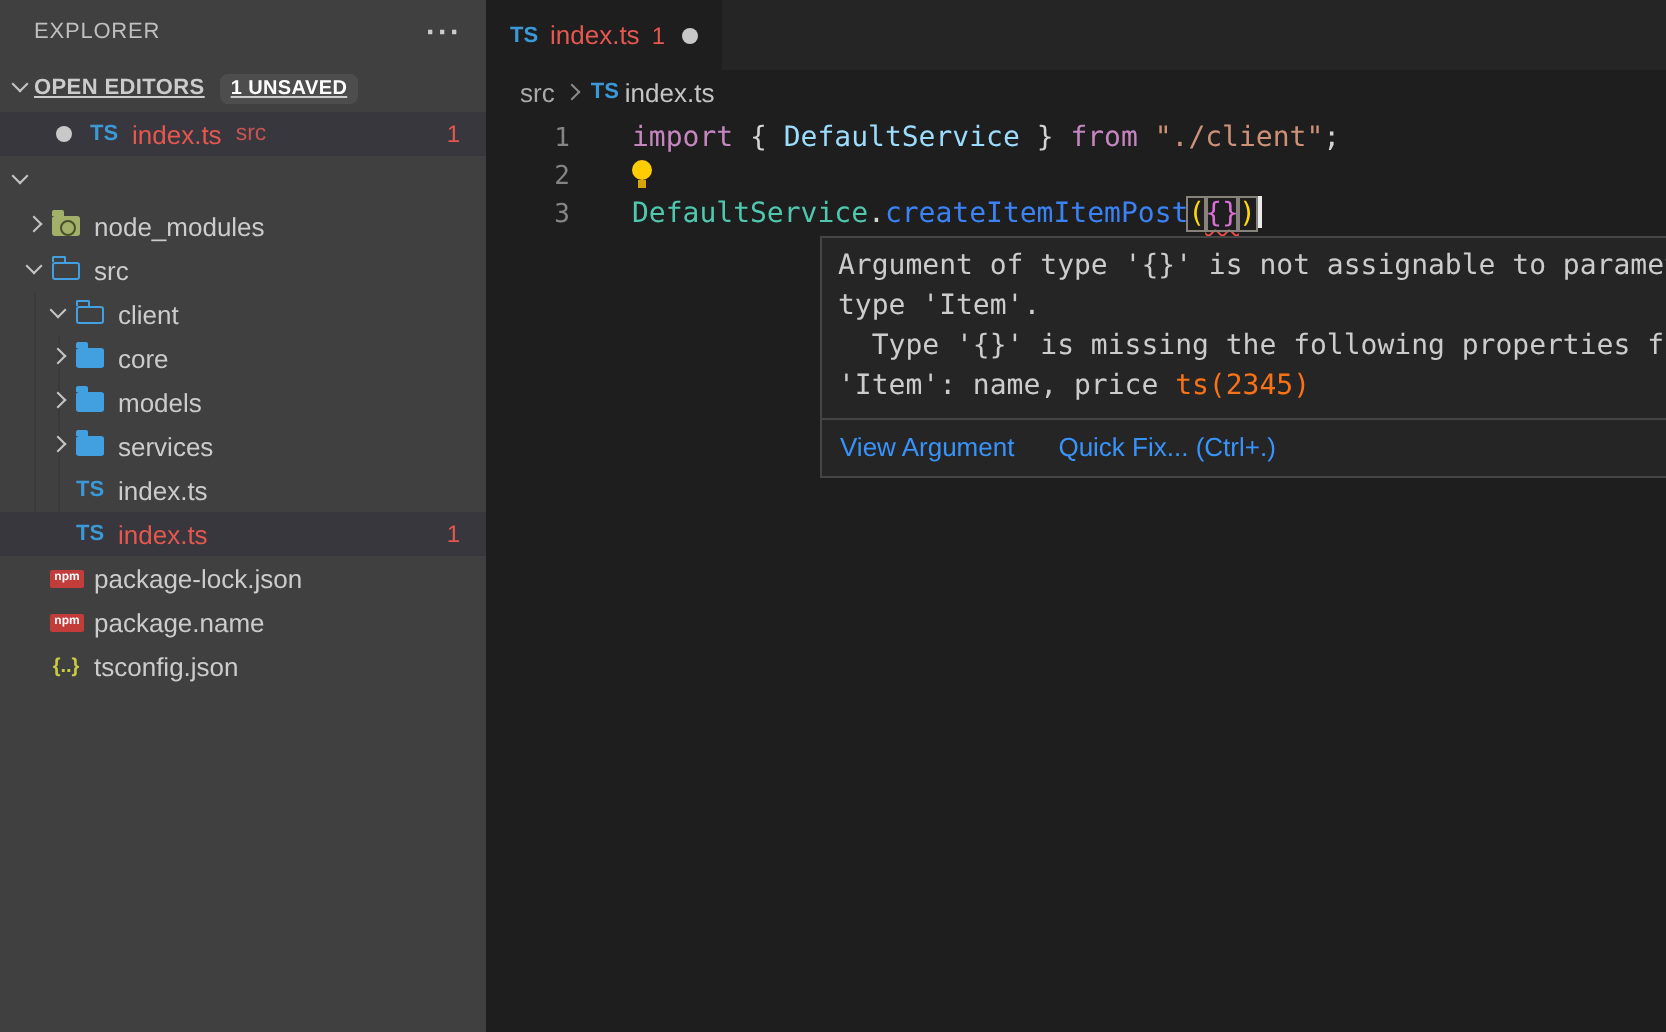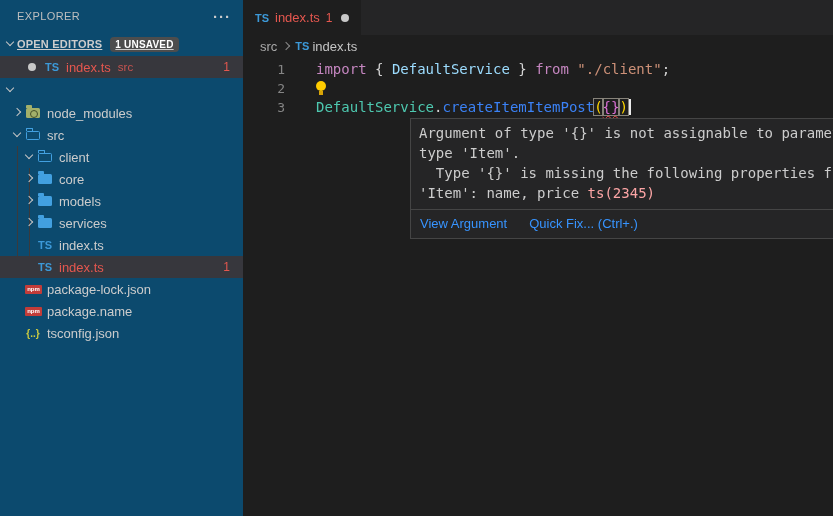--- a/index.html
+++ b/index.html
@@ -1,20 +1,20 @@
 <!DOCTYPE html>
 <html><head>
 <meta charset="utf-8">
 <style>
   * { margin:0; padding:0; box-sizing:border-box; }
   html,body { width:833px; height:516px; overflow:hidden; }
   body { background:#1e1e1e; font-family:"Liberation Sans",sans-serif; color:#cccccc; position:relative; }
 
   
-  .sidebar { position:absolute; left:0; top:0; width:243px; height:516px; background:#0c4a6e; }
+  .sidebar { position:absolute; left:0; top:0; width:243px; height:516px; background:#404040; }
   .sb-title { height:32px; display:flex; align-items:center; padding:0 12px 0 17px; }
   .sb-title .ttl { flex:1; font-size:11px; color:#bfbfbf; letter-spacing:0.4px; }
   .more { color:#cccccc; font-size:15px; font-weight:bold; letter-spacing:1px; cursor:pointer; }
 
   .sect-head { height:24px; display:flex; align-items:center; padding-left:3px; font-size:11px; font-weight:bold; color:#cccccc; letter-spacing:0.2px;text-decoration:underline; }
   .badge { margin-left:8px; background:#4d4d4d; color:#ffffff; font-size:10px; font-weight:bold; padding:2px 5px; border-radius:4px; letter-spacing:0.2px; }
 
   .chev { width:14px; height:14px; position:relative; flex:none; }
   .chev::before { content:""; position:absolute; left:4px; top:3px; width:5px; height:5px;
     border-right:1.2px solid #c5c5c5; border-bottom:1.2px solid #c5c5c5; transform:rotate(-45deg); }
@@ -80,21 +80,21 @@
   .cursor { display:inline-block; width:2px; height:16px; background:#ebebeb; vertical-align:-3px; margin-left:1px; }
 
   .bulb { position:relative; display:inline-block; width:11px; height:15px; vertical-align:-3px; }
   .bulb::before { content:""; position:absolute; left:0; top:0; width:10px; height:10px; border-radius:50%; background:#ffcc00; }
   .bulb::after { content:""; position:absolute; left:3px; top:10px; width:4px; height:4px; background:#d9a406; }
 
   
   .hover { position:absolute; left:410px; top:118px; width:508px; background:#252526; border:1px solid #454545; z-index:5; }
   .hover-body { padding:4px 8px 6px 8px; font-family:"DejaVu Sans Mono",monospace; font-size:14px; color:#cccccc; }
   .hline { white-space:pre; line-height:20px; }
-  .href { color:#fca5a5; }
+  .href { color:#f97316; }
   .hover-actions { border-top:1px solid #454545; padding:6px 9px 7px 9px; display:flex; gap:22px; font-size:13px; }
   .hlink { color:#3794ff; cursor:pointer; }
 </style>
 </head>
 <body>
 
 <div class="sidebar">
 
   <div class="sb-title">
     <span class="ttl">EXPLORER</span>

